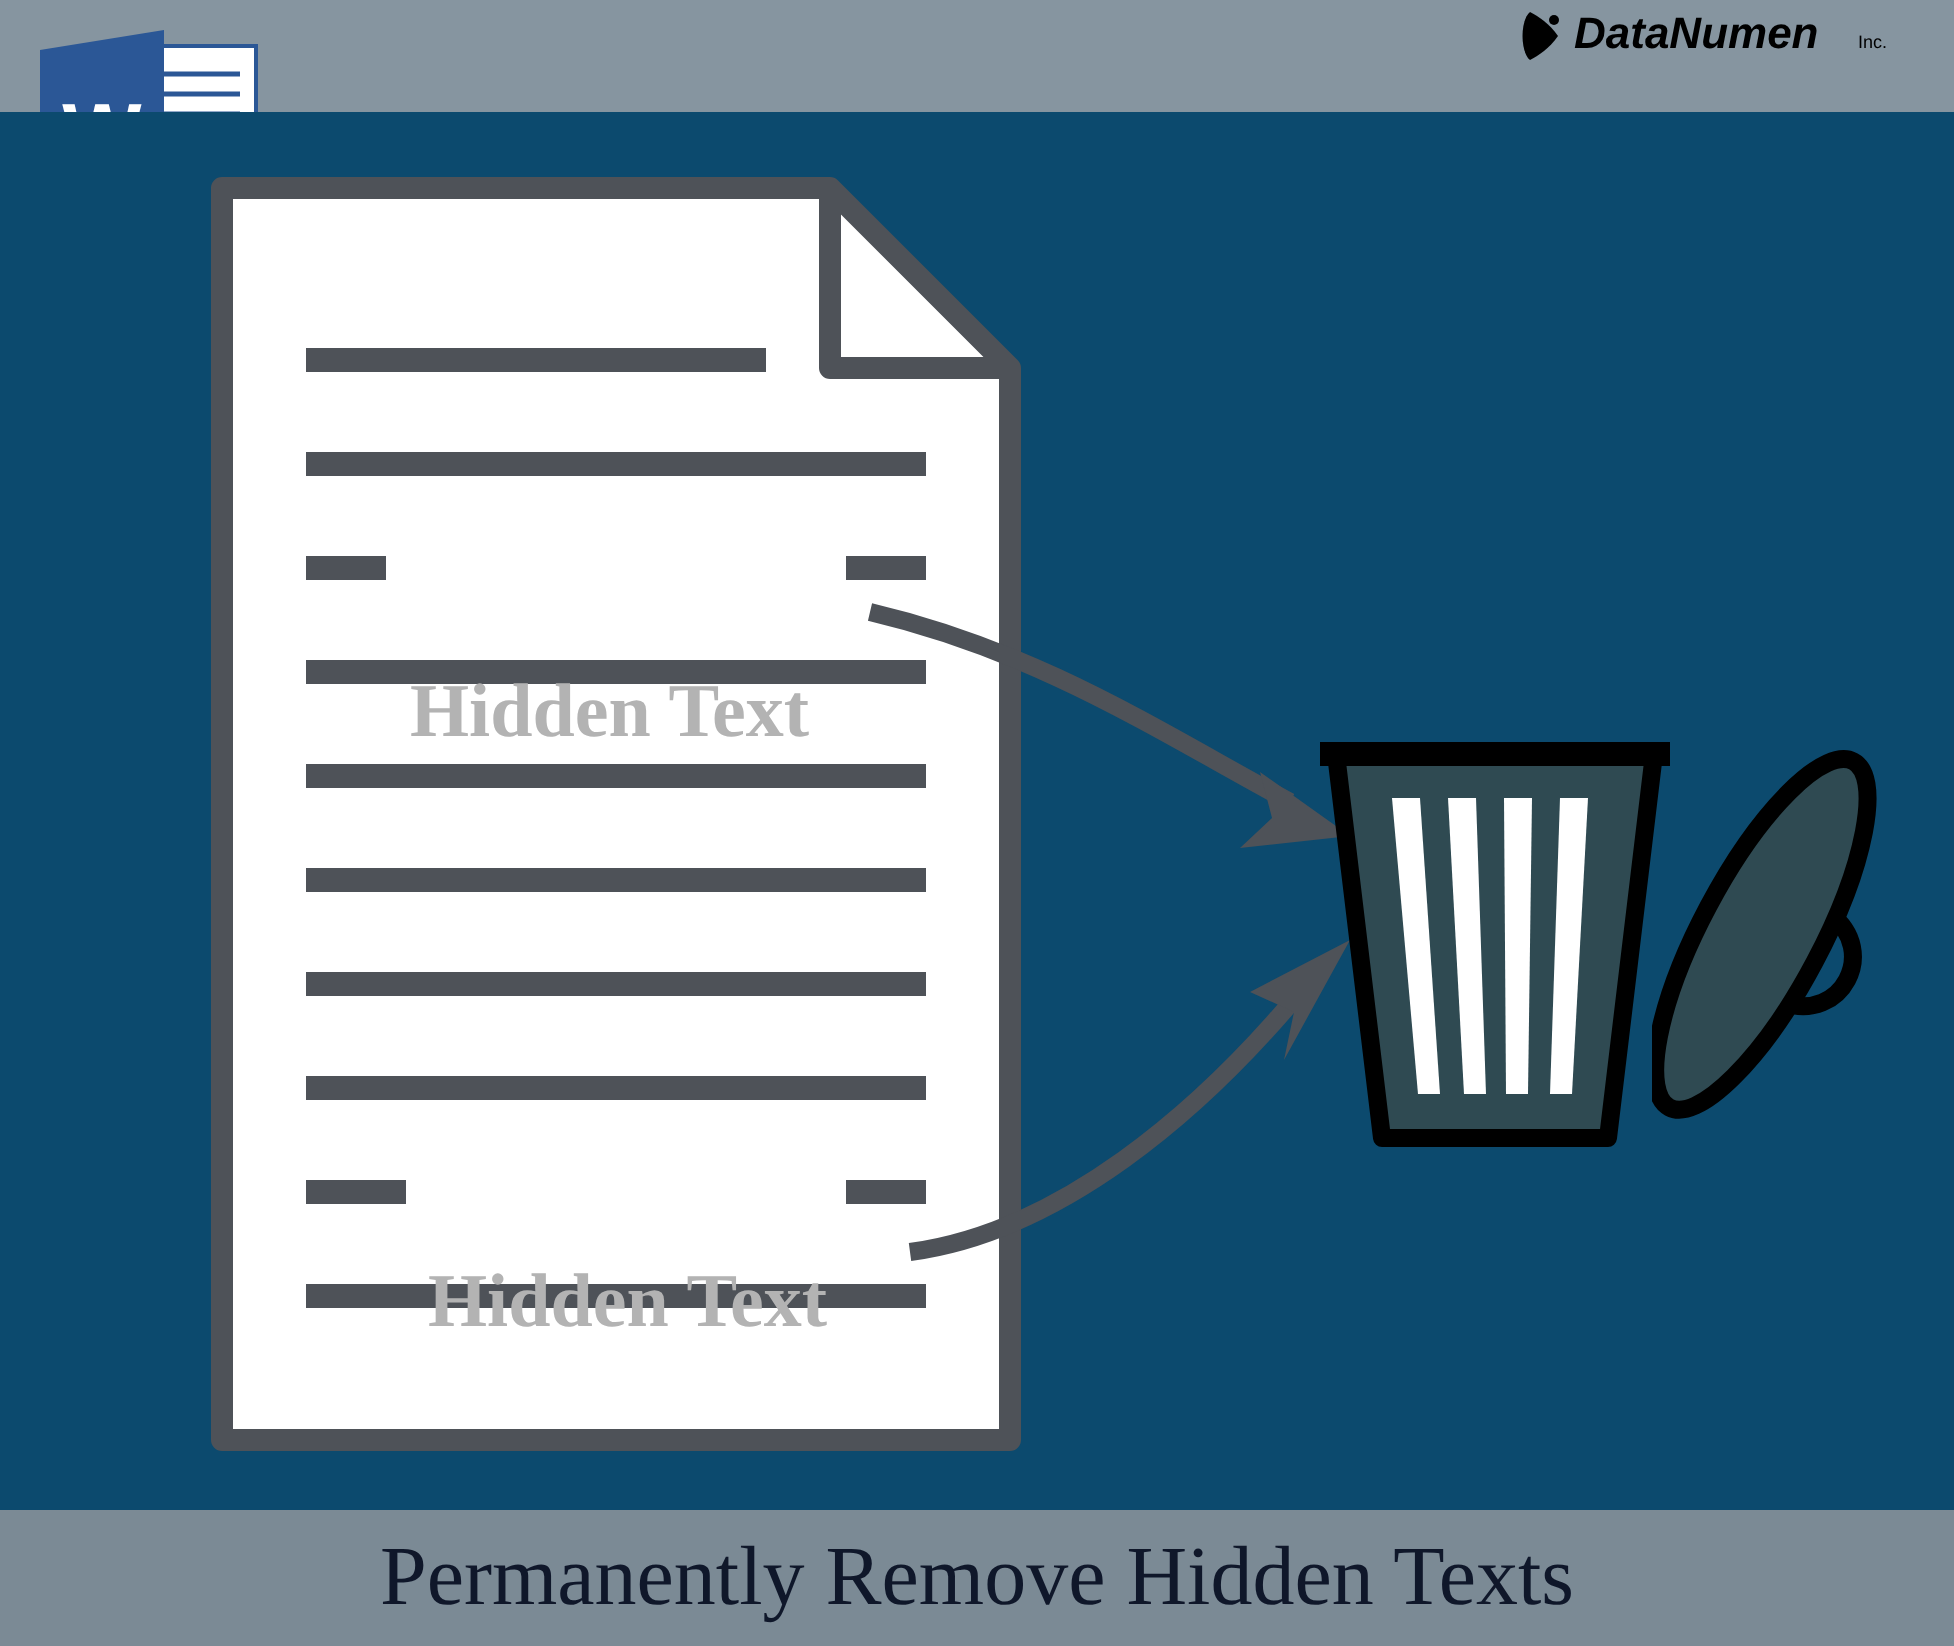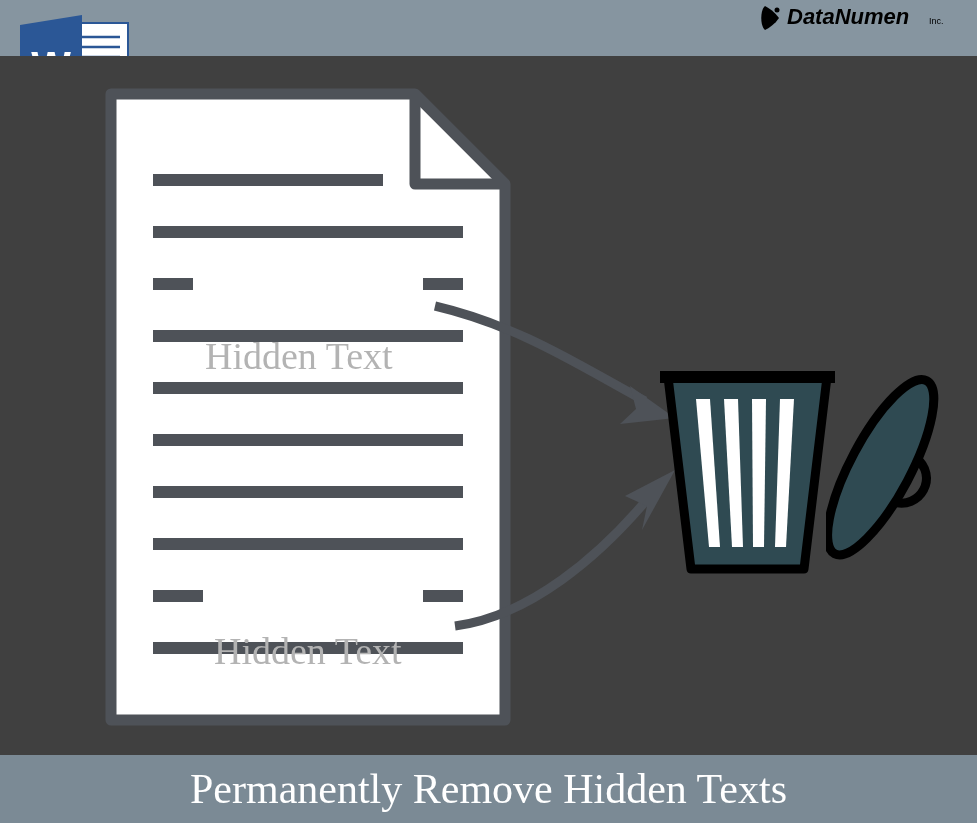--- a/index.html
+++ b/index.html
@@ -1,28 +1,28 @@
 <!DOCTYPE html>
 <html><head>
 <meta charset="utf-8">
 <style>
 * { margin: 0; padding: 0; box-sizing: border-box; }
 body { width: 977px; height: 823px; font-family: Georgia, serif; background: #f5f5f5; position: relative; }
 .top-bar { width: 977px; height: 56px; background: #8695a0; position: absolute; top: 0; left: 0; }
 .logo-brand { position: absolute; top: 2px; right: 20px; }
 .word-icon { position: absolute; top: 15px; left: 20px; }
-.main-area { position: absolute; top: 56px; left: 0; width: 977px; height: 700px; background: #404040; }
+.main-area { position: absolute; top: 56px; left: 0; width: 977px; height: 700px; background: #0c4a6e; font-weight: bold; }
 .doc-page { position: absolute; top: 32px; left: 105px; }
 .hidden-text-1 { position: absolute; top: 278px; left: 205px; font-size: 38px; color: #b3b3b3; font-family: Georgia, serif; }
 .hidden-text-2 { position: absolute; top: 573px; left: 214px; font-size: 38px; color: #b3b3b3; font-family: Georgia, serif; }
 .arrow { position: absolute; }
 .trash-bin { position: absolute; top: 313px; left: 660px; }
 .trash-lid { position: absolute; top: 310px; left: 826px; }
 .bottom-bar { position: absolute; bottom: 0; left: 0; width: 977px; height: 68px; background: #7b8a95; display: flex; align-items: center; justify-content: center; }
-.bottom-text { color: #ffffff; font-size: 42px; font-family: Georgia, serif; }
+.bottom-text { color: #0f172a; font-size: 42px; font-family: Georgia, serif; }
 </style>
 </head>
 <body>
 
 <div class="top-bar"></div>
 
 <div class="logo-brand">
   <svg width="200" height="32" viewBox="0 0 200 32">
     <path d="M 8 4 C 3 8 3 24 8 28 C 12 26 18 22 22 16 C 18 10 12 6 8 4 Z" fill="#000"></path>
     <circle cx="20" cy="8" r="2.5" fill="#000"></circle>

